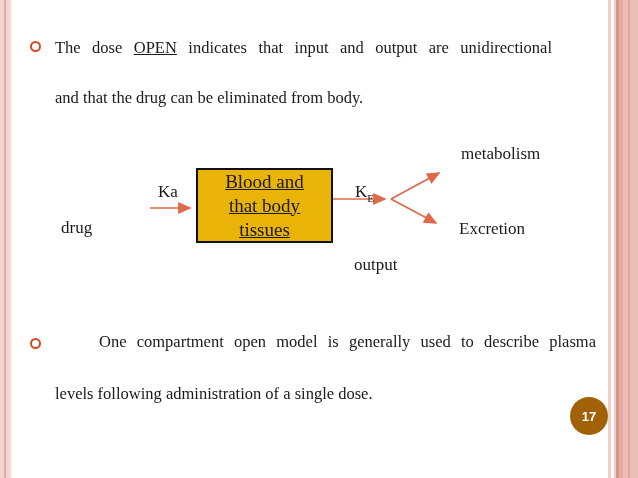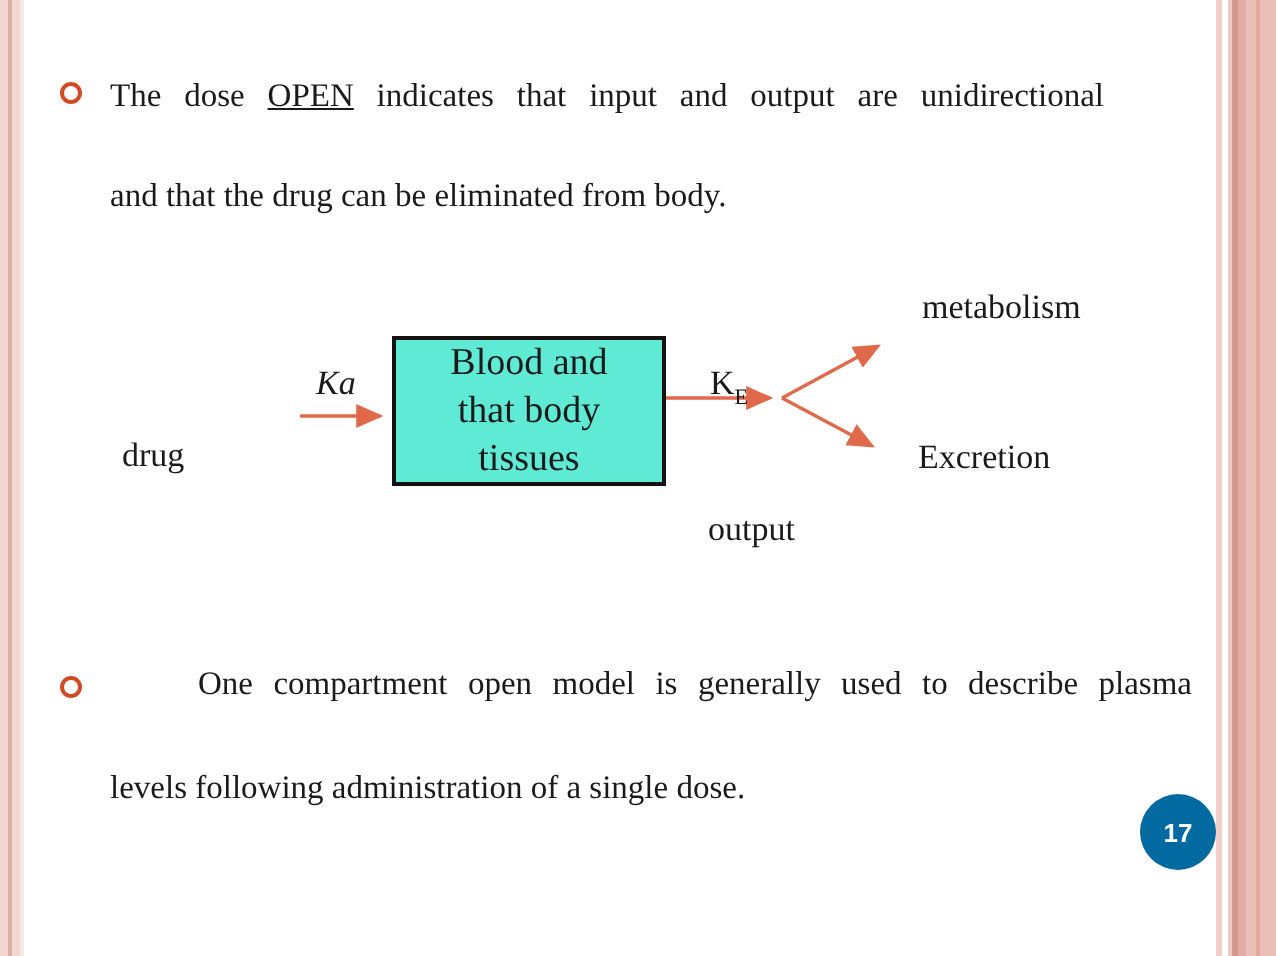--- a/index.html
+++ b/index.html
@@ -33,39 +33,40 @@
   .justified { text-align: justify; text-align-last: justify; }
   .underlined { text-decoration: underline; }
 
   
   .diagram-label { position: absolute; font-size: 17px; line-height: 20px; }
   .compartment-box {
     position: absolute;
     left: 196px; top: 168px;
     width: 133px; height: 71px;
     border: 2px solid #111111;
-    background: #5eead4;
+    background: #eab308;
     display: flex;
     flex-direction: column;
     justify-content: center;
     align-items: center;
     text-align: center;
     font-size: 19px;
     line-height: 24px;
+    text-decoration: underline;
   }
   .ke-sub { font-size: 11px; vertical-align: -5px; }
   svg.arrow-layer { position: absolute; left: 0; top: 0; pointer-events: none; }
 
   
   .page-circle {
     position: absolute;
     left: 570px; top: 397px;
     width: 38px; height: 38px;
     border-radius: 50%;
-    background: #0369a1;
+    background: #a16207;
     display: flex;
     justify-content: center;
     align-items: center;
     color: #ffffff;
     font-family: "Liberation Sans", sans-serif;
     font-size: 13px;
     font-weight: bold;
   }
 </style>
 </head>
@@ -96,21 +97,21 @@
         <path d="M0,0 L8,3.5 L0,7 z" fill="#e0694a"></path>
       </marker>
     </defs>
     <line x1="150" y1="208" x2="190" y2="208" stroke="#e0694a" stroke-width="1.7" marker-end="url(#ah)"></line>
     <line x1="333" y1="199" x2="385" y2="199" stroke="#e0694a" stroke-width="1.7" marker-end="url(#ah)"></line>
     <line x1="391" y1="199" x2="439" y2="173" stroke="#e0694a" stroke-width="1.7" marker-end="url(#ah)"></line>
     <line x1="391" y1="199" x2="436" y2="223" stroke="#e0694a" stroke-width="1.7" marker-end="url(#ah)"></line>
   </svg>
 
   <div class="diagram-label" style="left:61px;top:218px;">drug</div>
-  <div class="diagram-label" style="left:158px;top:182px;font-style:italic;">Ka</div>
+  <div class="diagram-label" style="left:158px;top:182px;">Ka</div>
   <div class="diagram-label" style="left:355px;top:182px;"><span>K</span><span class="ke-sub">E</span></div>
 
   <div class="compartment-box">
     <div>Blood and</div>
     <div>that body</div>
     <div>tissues</div>
   </div>
 
   <div class="diagram-label" style="left:461px;top:144px;">metabolism</div>
   <div class="diagram-label" style="left:459px;top:219px;">Excretion</div>

